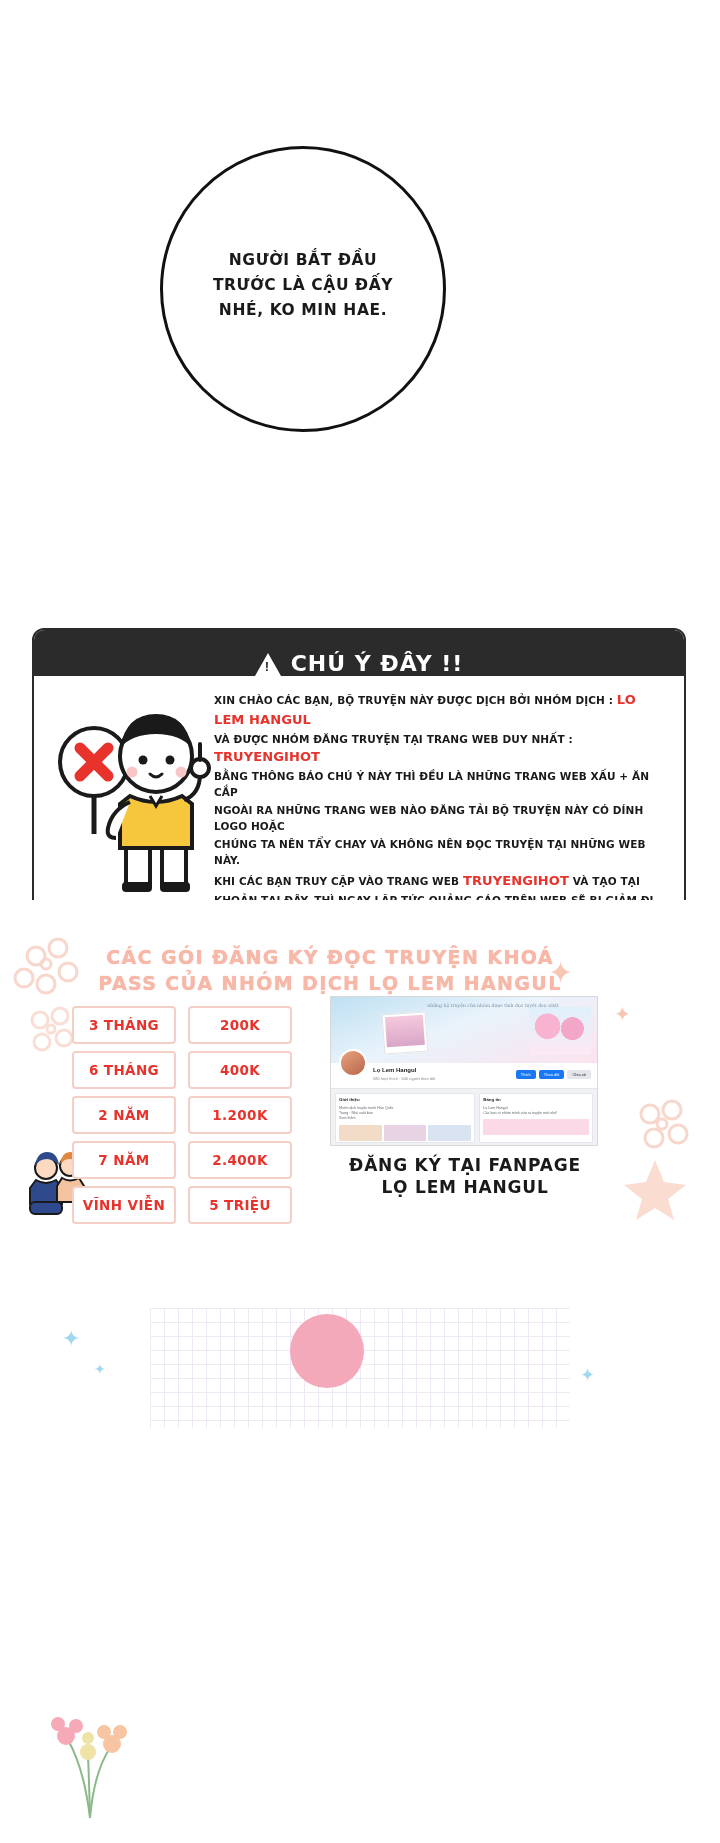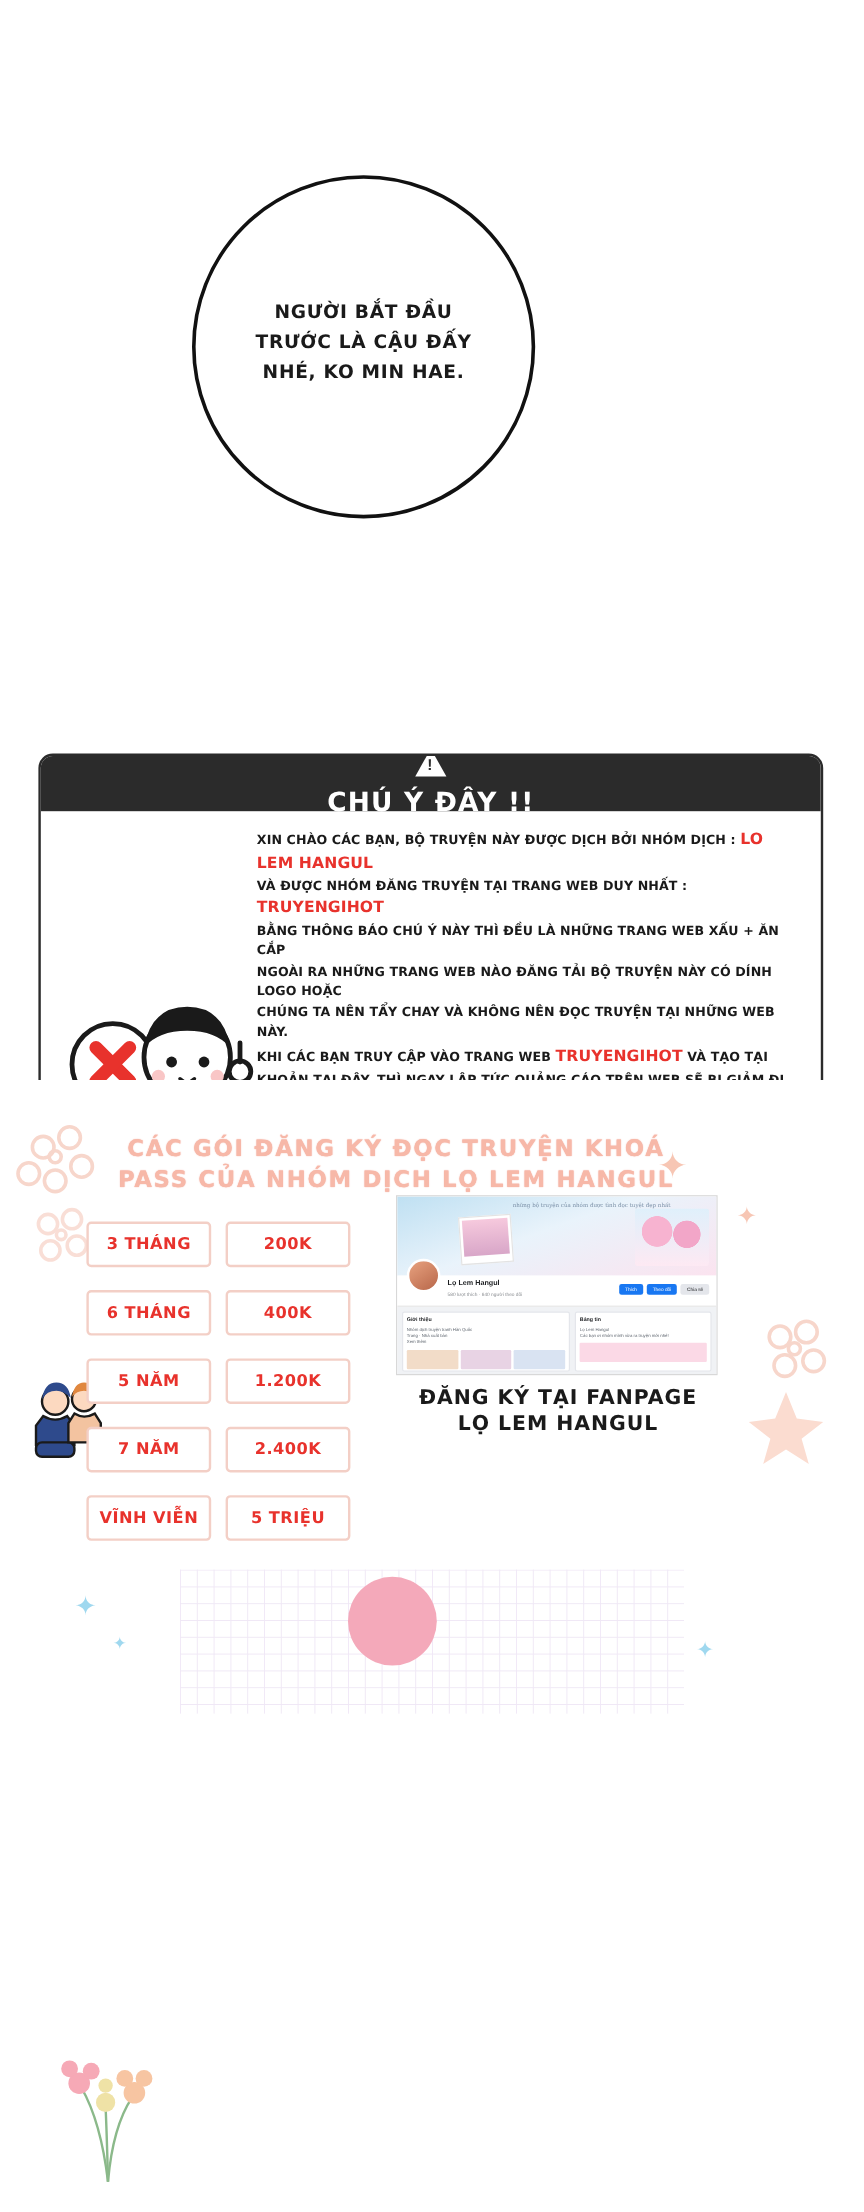--- a/index.html
+++ b/index.html
@@ -49,24 +49,23 @@
     width: 654px;
     background: #ffffff;
     border: 2px solid #2b2b2b;
     border-radius: 12px;
     overflow: hidden;
   }
   .notice-header {
     background: #2b2b2b;
     height: 46px;
     display: flex;
-    align-items: center;
+    align-items: flex-end;
     justify-content: center;
     gap: 10px;
-    flex-direction: column;
   }
   .warn-tri {
     width: 0; height: 0;
     border-left: 13px solid transparent;
     border-right: 13px solid transparent;
     border-bottom: 23px solid #ffffff;
     position: relative;
   }
   .warn-tri::after {
     content: "!";
@@ -81,21 +80,20 @@
     color: #ffffff;
     font-family: "DejaVu Sans", sans-serif;
     font-size: 22px;
     font-weight: 700;
     letter-spacing: 1px;
   }
   .notice-body {
     display: flex;
     padding: 8px 10px 4px 10px;
     min-height: 220px;
-    align-items: flex-end;
   }
   .mascot {
     position: relative;
     width: 168px;
     flex: 0 0 168px;
   }
   .mascot svg { display: block; }
   .notice-text {
     flex: 1;
     padding: 6px 6px 0 2px;
@@ -156,21 +154,20 @@
     border-radius: 4px;
     background: #ffffff;
     display: flex;
     align-items: center;
     justify-content: center;
     font-family: "DejaVu Sans", sans-serif;
     font-size: 13.5px;
     font-weight: 700;
     letter-spacing: 0.4px;
     color: #e8322c;
-    margin-top: 12px;
   }
   .fanpage-shot {
     position: absolute;
     left: 330px; top: 96px;
     width: 268px; height: 150px;
     border: 1px solid #d8d8d8;
     background: #ffffff;
     overflow: hidden;
   }
   .fp-cover {
@@ -473,21 +470,21 @@
   </svg>
 
   <h2 class="price-heading">CÁC GÓI ĐĂNG KÝ ĐỌC TRUYỆN KHOÁ
 PASS CỦA NHÓM DỊCH LỌ LEM HANGUL</h2>
 
   <div class="price-table">
     <div class="price-cell">3 THÁNG</div>
     <div class="price-cell">200K</div>
     <div class="price-cell">6 THÁNG</div>
     <div class="price-cell">400K</div>
-    <div class="price-cell">5 NĂM</div>
+    <div class="price-cell">2 NĂM</div>
     <div class="price-cell">1.200K</div>
     <div class="price-cell">7 NĂM</div>
     <div class="price-cell">2.400K</div>
     <div class="price-cell">VĨNH VIỄN</div>
     <div class="price-cell">5 TRIỆU</div>
   </div>
 
   <div class="fanpage-shot">
     <div class="fp-cover">
       <div class="fp-cover-note">những bộ truyện của nhóm được tình đọc tuyệt đẹp nhất</div>

